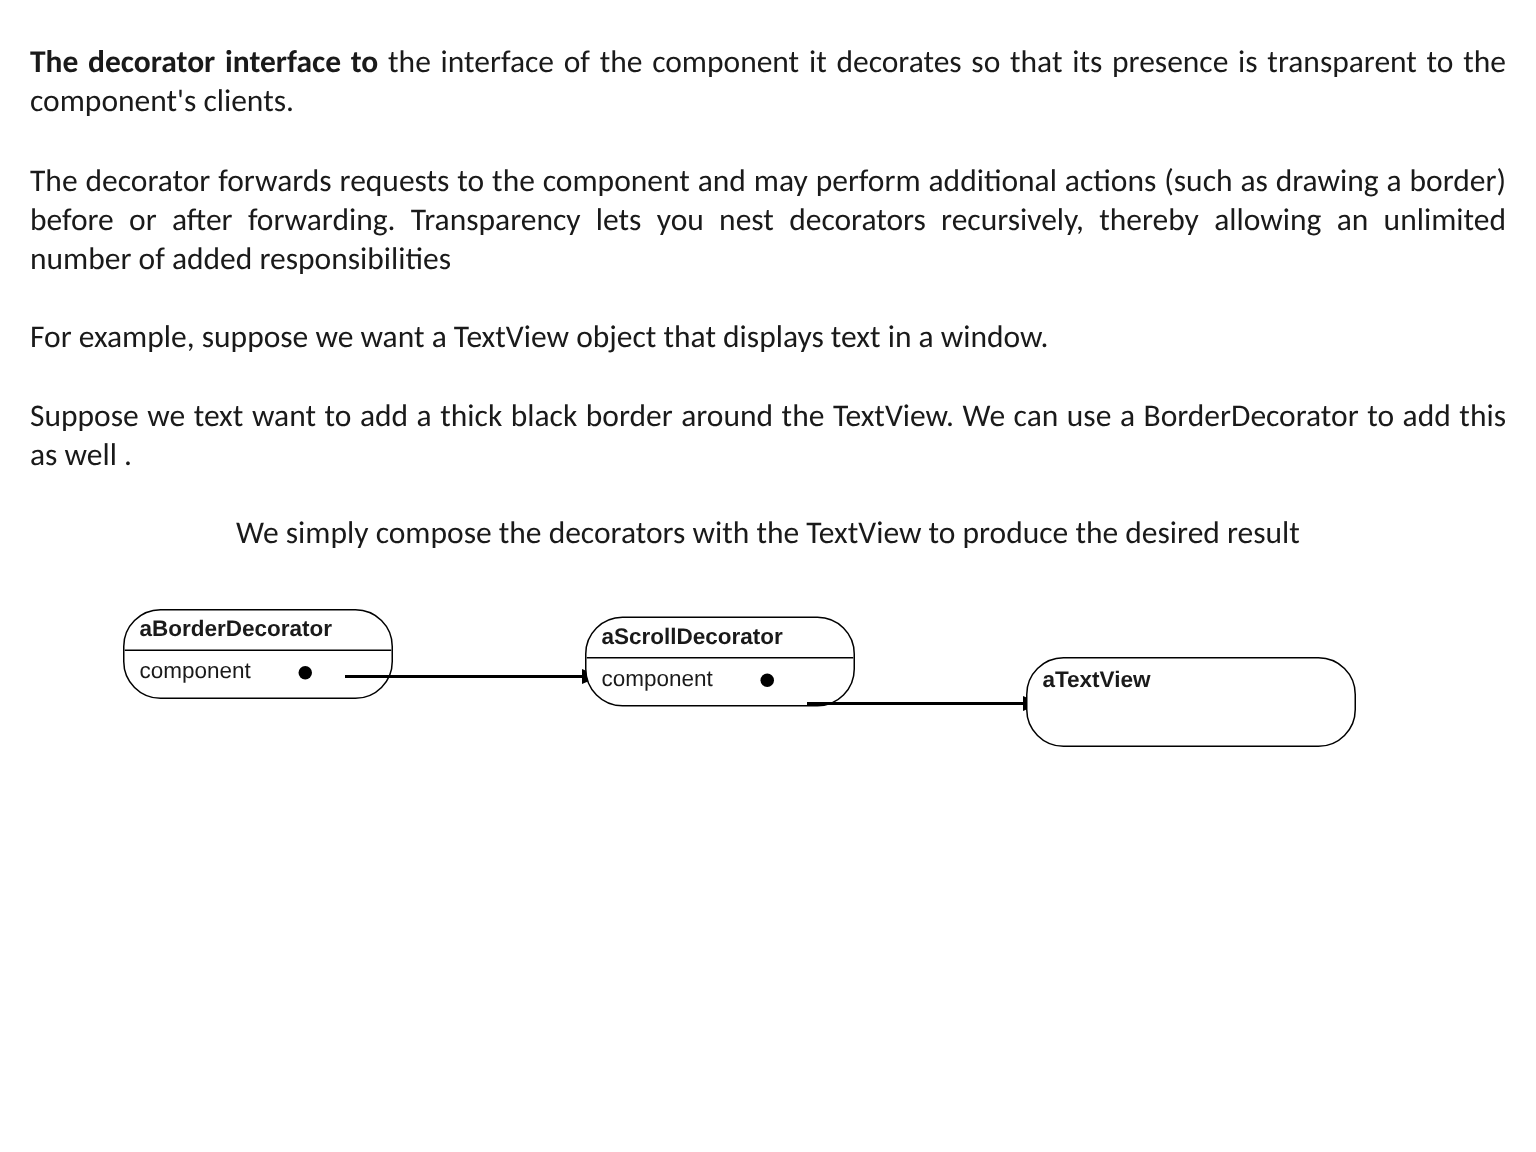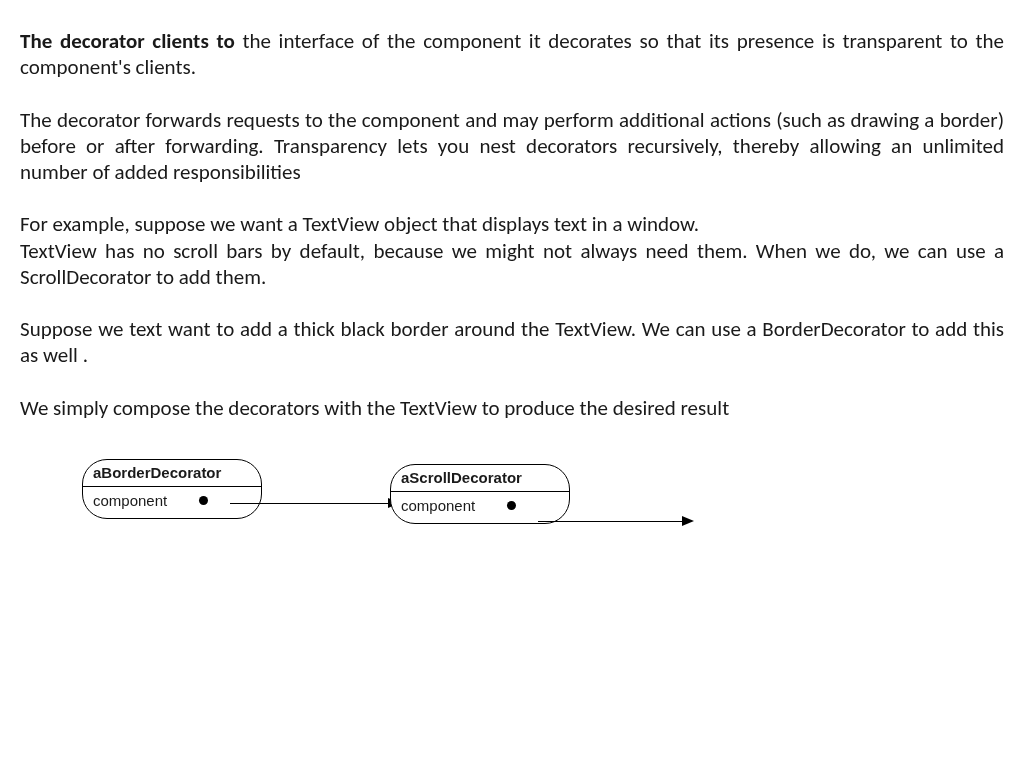--- a/index.html
+++ b/index.html
@@ -74,33 +74,32 @@
       height: 0;
       border-top: 5px solid transparent;
       border-bottom: 5px solid transparent;
       border-left: 12px solid #000;
     }
   </style>
 </head>
 <body>
 
 <div class="para">
-  <span class="bold">The decorator clients to</span><span> the interface of the component it decorates so that its presence is transparent to the component's clients.</span>
+  <span class="bold">The decorator interface to</span><span> the interface of the component it decorates so that its presence is transparent to the component's clients.</span>
 </div>
 
 <div class="para">The decorator forwards requests to the component and may perform additional actions (such as drawing a border) before or after forwarding. Transparency lets you nest decorators recursively, thereby allowing an unlimited number of added responsibilities</div>
 
 <div class="para">
   <span>For example, suppose we want a TextView object that displays text in a window.</span><br>
-  <span>TextView has no scroll bars by default, because we might not always need them. When we do, we can use a ScrollDecorator to add them.</span>
 </div>
 
 <div class="para">Suppose we text want to add a thick black border around the TextView. We can use a BorderDecorator to add this as well .</div>
 
-<div class="para last" style="text-align:left;">We simply compose the decorators with the TextView to produce the desired result</div>
+<div class="para last" style="text-align:center;">We simply compose the decorators with the TextView to produce the desired result</div>
 
 <div class="diagram-area">
 
   <div class="obj-box" style="left:12px; top:0px;">
     <div class="obj-title">aBorderDecorator</div>
     <div class="obj-slot">
       <span>component</span>
       <span class="slot-dot"></span>
     </div>
   </div>
@@ -112,14 +111,17 @@
     <div class="obj-title">aScrollDecorator</div>
     <div class="obj-slot">
       <span>component</span>
       <span class="slot-dot"></span>
     </div>
   </div>
 
   <div class="arrow-line" style="left:468px; top:62px; width:146px;"></div>
   <div class="arrow-head" style="left:612px; top:57.5px;"></div>
 
+  <div class="obj-box" style="left:614px; top:32px; width:220px;">
+    <div class="obj-title" style="border-bottom:none; padding-top:6px;">aTextView</div>
+  </div>
 
 </div>
 
 </body></html>

